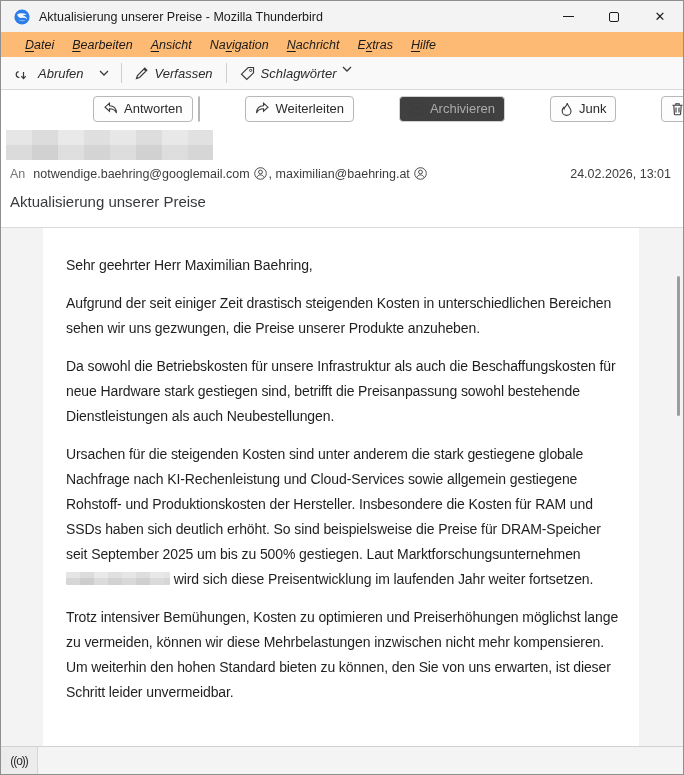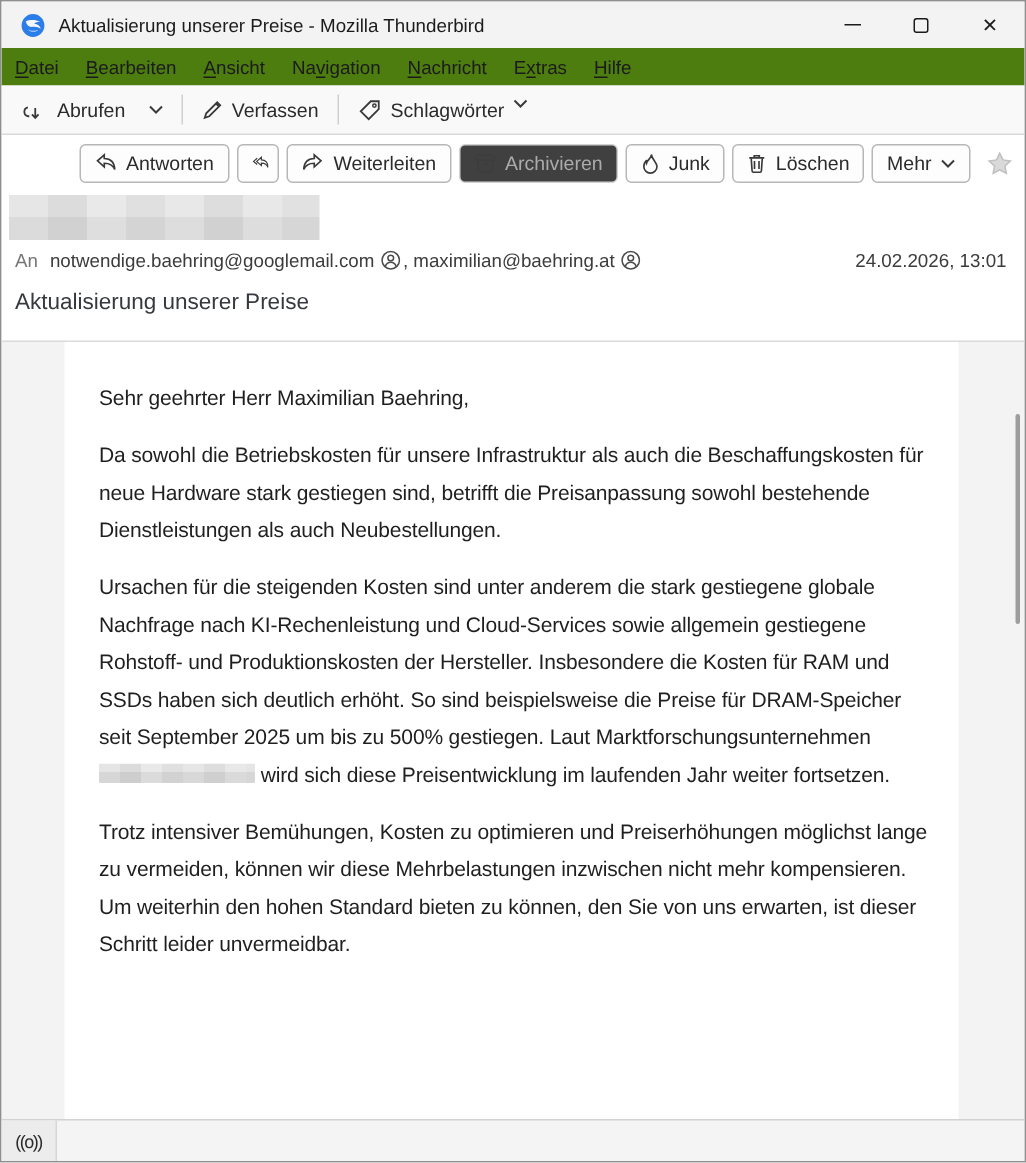--- a/index.html
+++ b/index.html
@@ -16,43 +16,43 @@
   }
   .tb-logo{ width:16px; height:16px; margin:0 9px 0 13px; flex:0 0 auto; }
   .tb-title{ font-size:12.5px; color:#1b1b1b; white-space:nowrap; }
   .win-controls{ margin-left:auto; display:flex; height:100%; }
   .win-btn{ width:46px; height:100%; display:flex; align-items:center; justify-content:center; color:#1b1b1b; }
   .glyph-min{ width:11px; height:1px; background:#1b1b1b; display:block; }
   .glyph-max{ width:10px; height:10px; border:1px solid #1b1b1b; display:block; border-radius:2px; }
   .glyph-close{ font-size:13px; line-height:1; }
   
   .menubar{
-    height:25px; flex:0 0 25px; background:#4d7c0f; display:flex; align-items:center;
-    padding-left:0; font-size:12.5px; color:#1b1b1b;
+    height:25px; flex:0 0 25px; background:#fdba74; display:flex; align-items:center;
+    padding-left:15px; font-size:12.5px; color:#1b1b1b;font-style:italic;
   }
   .menu-item{ padding:3px 9px; border-radius:3px; cursor:default; white-space:nowrap; }
   .menu-item u{ text-underline-offset:2px; }
   
   .toolbar{
     height:33px; flex:0 0 33px; background:#f9f9f9; display:flex; align-items:center;
     padding-left:6px; border-bottom:1px solid #d9d9d9; color:#2b2b2b;
   }
-  .tool-btn{ display:flex; align-items:flex-start; gap:6px; font-size:13px; padding:5px 8px; border-radius:3px; white-space:nowrap; }
+  .tool-btn{ display:flex; align-items:flex-start; gap:6px; font-size:13px; padding:5px 8px; border-radius:3px; white-space:nowrap;font-style:italic; }
   .tool-sep{ width:1px; height:20px; background:#cfcfcf; margin:0 5px; }
   .tool-split{ padding:5px 7px; display:flex; align-items:center; }
   .icon-svg{ display:block; }
   
   .actionbar{
     height:37px; flex:0 0 37px; background:#ffffff; display:flex; align-items:center;
     padding-left:52px; padding-right:8px; gap:5px;
   }
   .act-btn{
     display:flex; align-items:center; gap:6px; font-size:13px; color:#2b2b2b;
     background:#fdfdfd; border:1px solid #b7b7b7; border-radius:4px;
-    height:26px; padding:0 9px; white-space:nowrap;
+    height:26px; padding:0 9px; white-space:nowrap;margin-left:40px;
   }
   .act-split{ display:flex; height:26px; border:1px solid #b7b7b7; border-radius:4px; background:#fdfdfd; overflow:hidden; }
   .act-split .main{ display:flex; align-items:center; gap:6px; font-size:13px; color:#2b2b2b; padding:0 9px; }
   .act-btn.disabled{ color:#ababab; border-color:#d2d2d2; background:#404040; }
   .act-btn.disabled svg{ opacity:.45; }
   .star-wrap{ margin-left:6px; display:flex; align-items:center; }
   
   .msg-header{ flex:0 0 101px; background:#ffffff; position:relative; }
   .redacted-sender{
     position:absolute; left:5px; top:3px; width:207px; height:30px;
@@ -244,20 +244,21 @@
           </span></span>
       <span class="hdr-date">24.02.2026, 13:01</span>
     </div>
     <div class="subject-row">Aktualisierung unserer Preise</div>
     <div class="hdr-border"></div>
   </div>
 
   <div class="msg-body">
     <div class="body-paper">
         <p>Sehr geehrter Herr Maximilian Baehring,</p>
+        <p>Aufgrund der seit einiger Zeit drastisch steigenden Kosten in unterschiedlichen Bereichen sehen wir uns gezwungen, die Preise unserer Produkte anzuheben.</p>
         <p>Da sowohl die Betriebskosten für unsere Infrastruktur als auch die Beschaffungskosten für neue Hardware stark gestiegen sind, betrifft die Preisanpassung sowohl bestehende Dienstleistungen als auch Neubestellungen.</p>
         <p>Ursachen für die steigenden Kosten sind unter anderem die stark gestiegene globale Nachfrage nach KI-Rechenleistung und Cloud-Services sowie allgemein gestiegene Rohstoff- und Produktionskosten der Hersteller. Insbesondere die Kosten für RAM und SSDs haben sich deutlich erhöht. So sind beispielsweise die Preise für DRAM-Speicher seit September 2025 um bis zu 500% gestiegen. Laut Marktforschungsunternehmen <span class="redacted-inline"></span> wird sich diese Preisentwicklung im laufenden Jahr weiter fortsetzen.</p>
         <p>Trotz intensiver Bemühungen, Kosten zu optimieren und Preiserhöhungen möglichst lange zu vermeiden, können wir diese Mehrbelastungen inzwischen nicht mehr kompensieren. Um weiterhin den hohen Standard bieten zu können, den Sie von uns erwarten, ist dieser Schritt leider unvermeidbar.</p>
       </div>
     <div class="scroll-thumb"></div>
   </div>
 
   <div class="statusbar">
     <div class="status-chat">
       <span>((o))</span>

